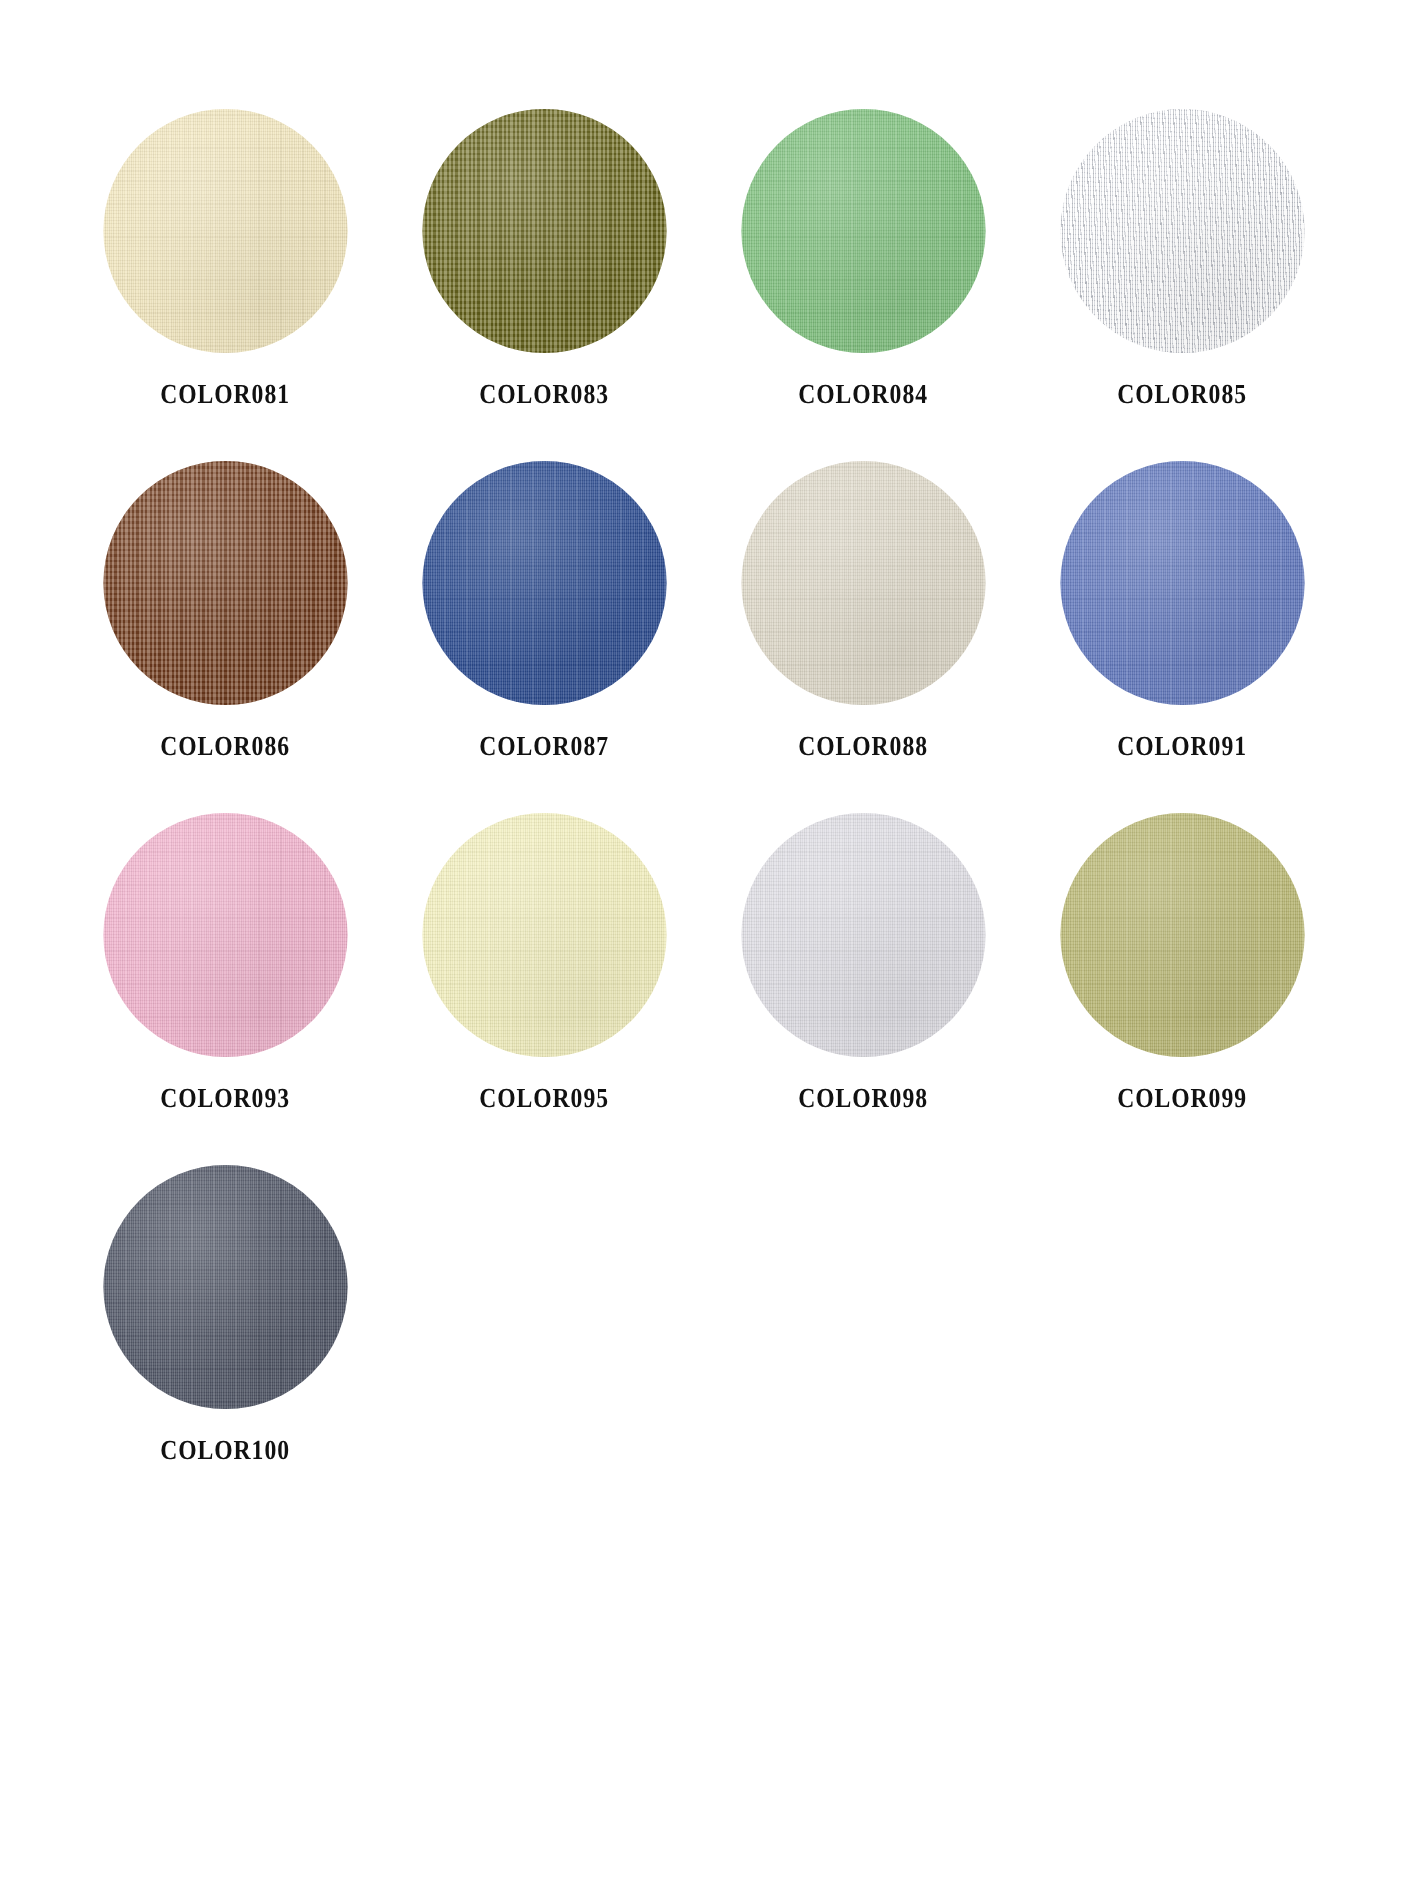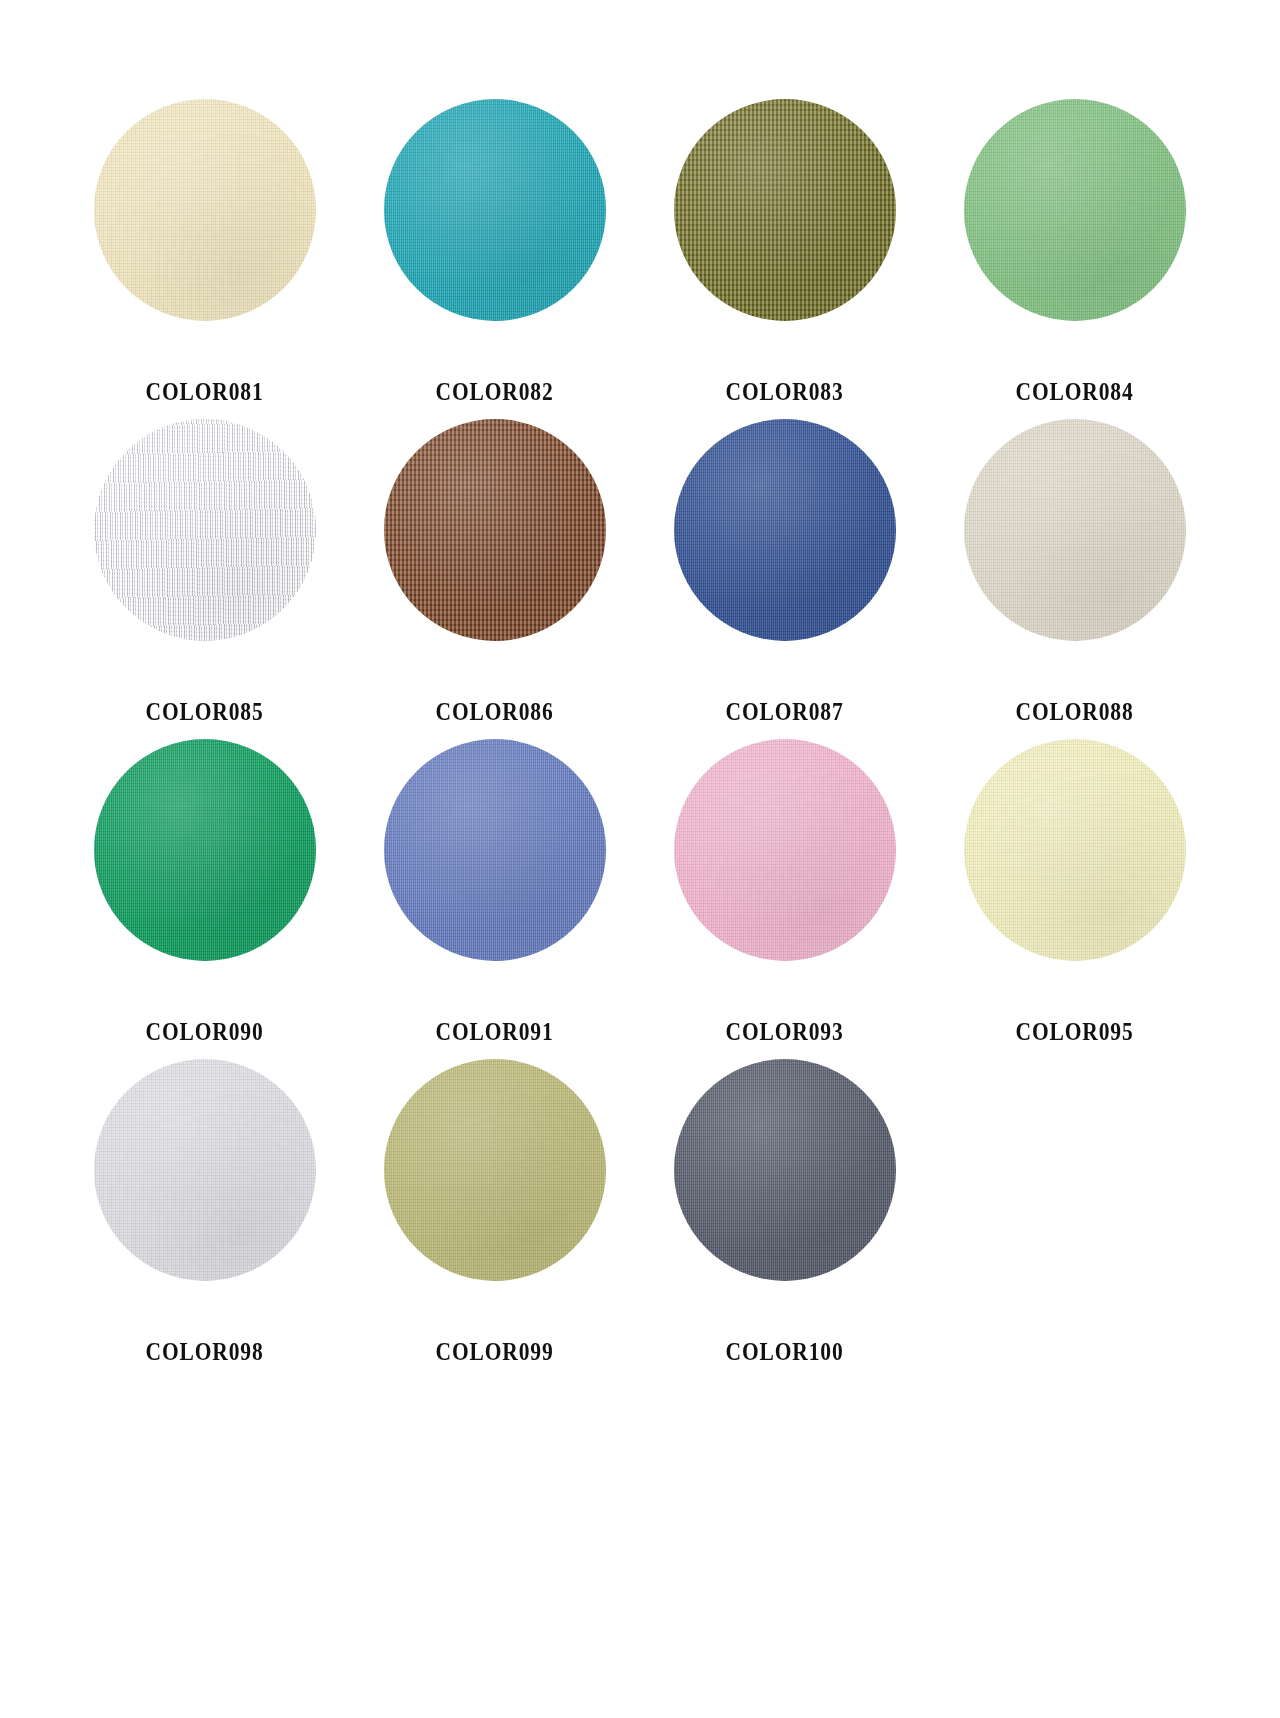--- a/index.html
+++ b/index.html
@@ -28,21 +28,21 @@
     grid-template-rows: repeat(5, 1fr);
     width: 1160px;
     height: 1600px;
     column-gap: 0px;
     row-gap: 0px;
   }
   .cell {
     display: flex;
     flex-direction: column;
     align-items: center;
-    justify-content: space-between;
+    justify-content: flex-start;
     position: relative;
   }
   .swatch-wrap {
     width: 100%;
     height: 252px;
     display: flex;
     align-items: center;
     justify-content: center;
   }
   .swatch {
@@ -141,26 +141,20 @@
 <div id="sheet">
   <div class="grid">
       <div class="cell">
         <div class="swatch-wrap">
           <div class="swatch" style="background-color: rgb(243, 232, 192);"></div>
         </div>
         <div class="label">COLOR081</div>
       </div>
       <div class="cell">
         <div class="swatch-wrap">
-          <div class="swatch" style="background-color: rgb(27, 165, 180);"></div>
-        </div>
-        <div class="label">COLOR082</div>
-      </div>
-      <div class="cell">
-        <div class="swatch-wrap">
           <div class="swatch coarse" style="background-color: rgb(110, 107, 29);"></div>
         </div>
         <div class="label">COLOR083</div>
       </div>
       <div class="cell">
         <div class="swatch-wrap">
           <div class="swatch" style="background-color: rgb(127, 193, 126);"></div>
         </div>
         <div class="label">COLOR084</div>
       </div>
@@ -180,26 +174,20 @@
         <div class="swatch-wrap">
           <div class="swatch" style="background-color: rgb(44, 76, 145);"></div>
         </div>
         <div class="label">COLOR087</div>
       </div>
       <div class="cell">
         <div class="swatch-wrap">
           <div class="swatch" style="background-color: rgb(223, 217, 201);"></div>
         </div>
         <div class="label">COLOR088</div>
-      </div>
-      <div class="cell">
-        <div class="swatch-wrap">
-          <div class="swatch" style="background-color: rgb(8, 155, 90);"></div>
-        </div>
-        <div class="label">COLOR090</div>
       </div>
       <div class="cell">
         <div class="swatch-wrap">
           <div class="swatch" style="background-color: rgb(98, 121, 190);"></div>
         </div>
         <div class="label">COLOR091</div>
       </div>
       <div class="cell">
         <div class="swatch-wrap">
           <div class="swatch" style="background-color: rgb(242, 180, 206);"></div>

